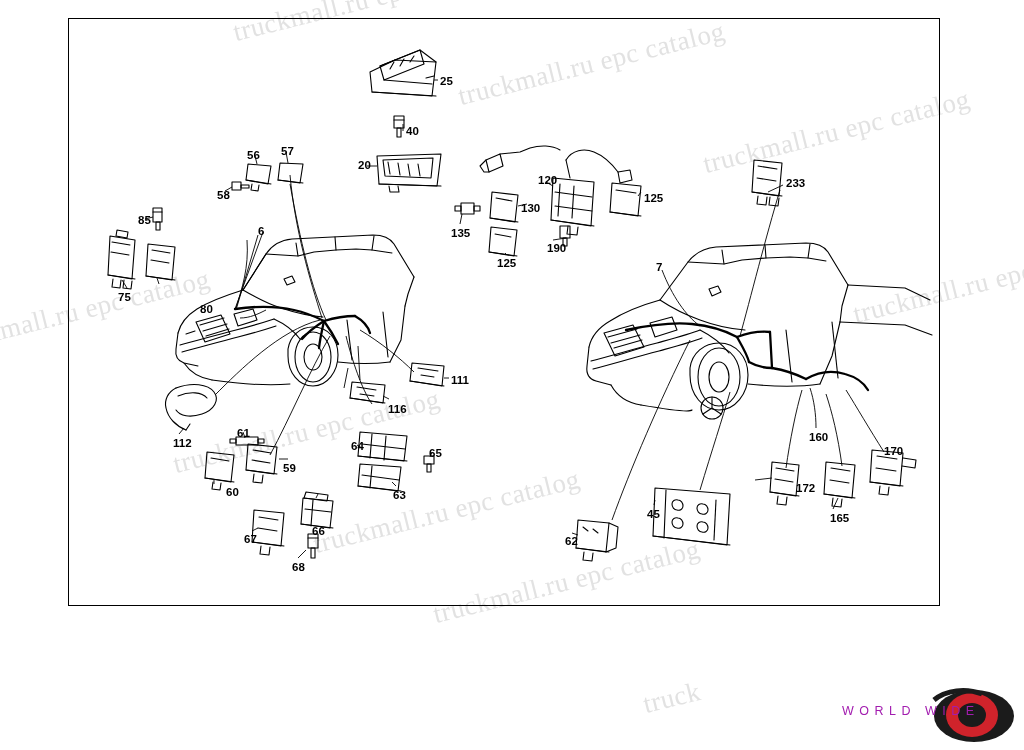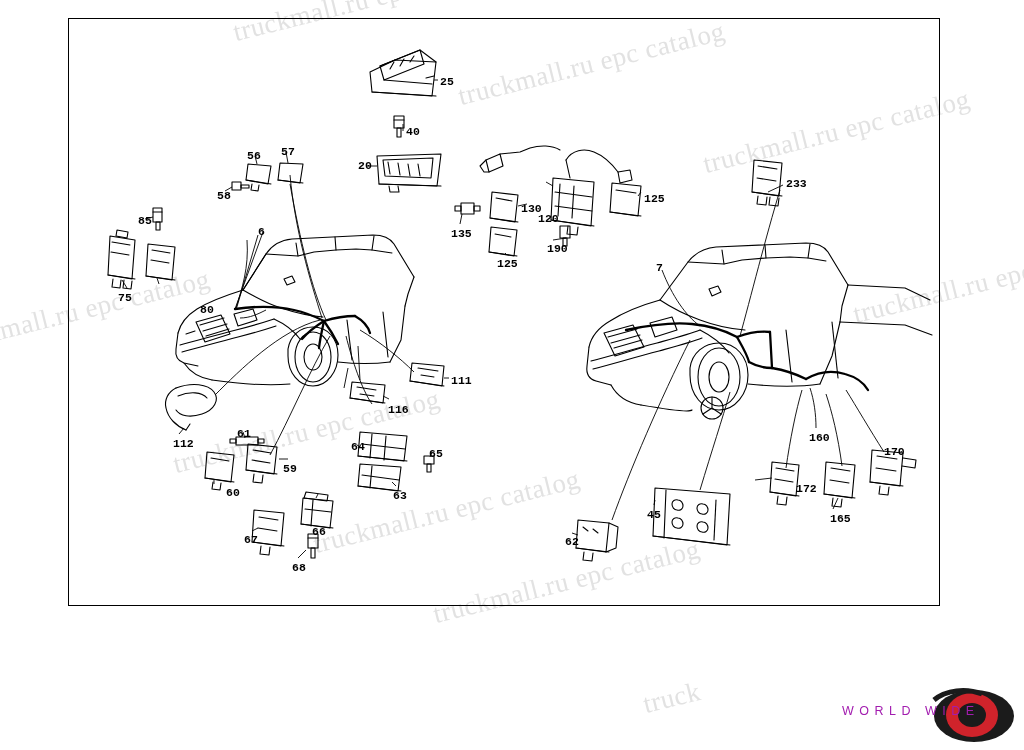--- a/index.html
+++ b/index.html
@@ -43,21 +43,21 @@
     letter-spacing: 0.5px;
   }
   .wm-rot {
     transform: rotate(-14deg);
     transform-origin: left top;
   }
   
   .lbl {
     position: absolute;
     font-size: 11.5px;
-    font-family: Liberation Mono, monospace;
+    font-family: Liberation Sans, sans-serif;
     color: #000;
     font-weight: 600;
     white-space: nowrap;
     line-height: 1;
   }
   
   .brand {
     position: absolute;
     right: 8px;
     bottom: 6px;
@@ -530,21 +530,21 @@
     </g>
   </svg>
 
   <div id="callouts">
       <div class="lbl" style="left: 440px; top: 76px;">25</div>
       <div class="lbl" style="left: 406px; top: 126px;">40</div>
       <div class="lbl" style="left: 247px; top: 150px;">56</div>
       <div class="lbl" style="left: 281px; top: 146px;">57</div>
       <div class="lbl" style="left: 358px; top: 160px;">20</div>
       <div class="lbl" style="left: 217px; top: 190px;">58</div>
-      <div class="lbl" style="left: 538px; top: 175px; margin-top: 38px;">120</div>
+      <div class="lbl" style="left: 538px; top: 175px;">120</div>
       <div class="lbl" style="left: 644px; top: 193px;">125</div>
       <div class="lbl" style="left: 786px; top: 178px;">233</div>
       <div class="lbl" style="left: 521px; top: 203px;">130</div>
       <div class="lbl" style="left: 451px; top: 228px;">135</div>
       <div class="lbl" style="left: 128px; top: 215px; margin-left: 10px;">85</div>
       <div class="lbl" style="left: 547px; top: 243px;">190</div>
       <div class="lbl" style="left: 497px; top: 258px;">125</div>
       <div class="lbl" style="left: 258px; top: 226px;">6</div>
       <div class="lbl" style="left: 656px; top: 262px;">7</div>
       <div class="lbl" style="left: 118px; top: 292px;">75</div>

